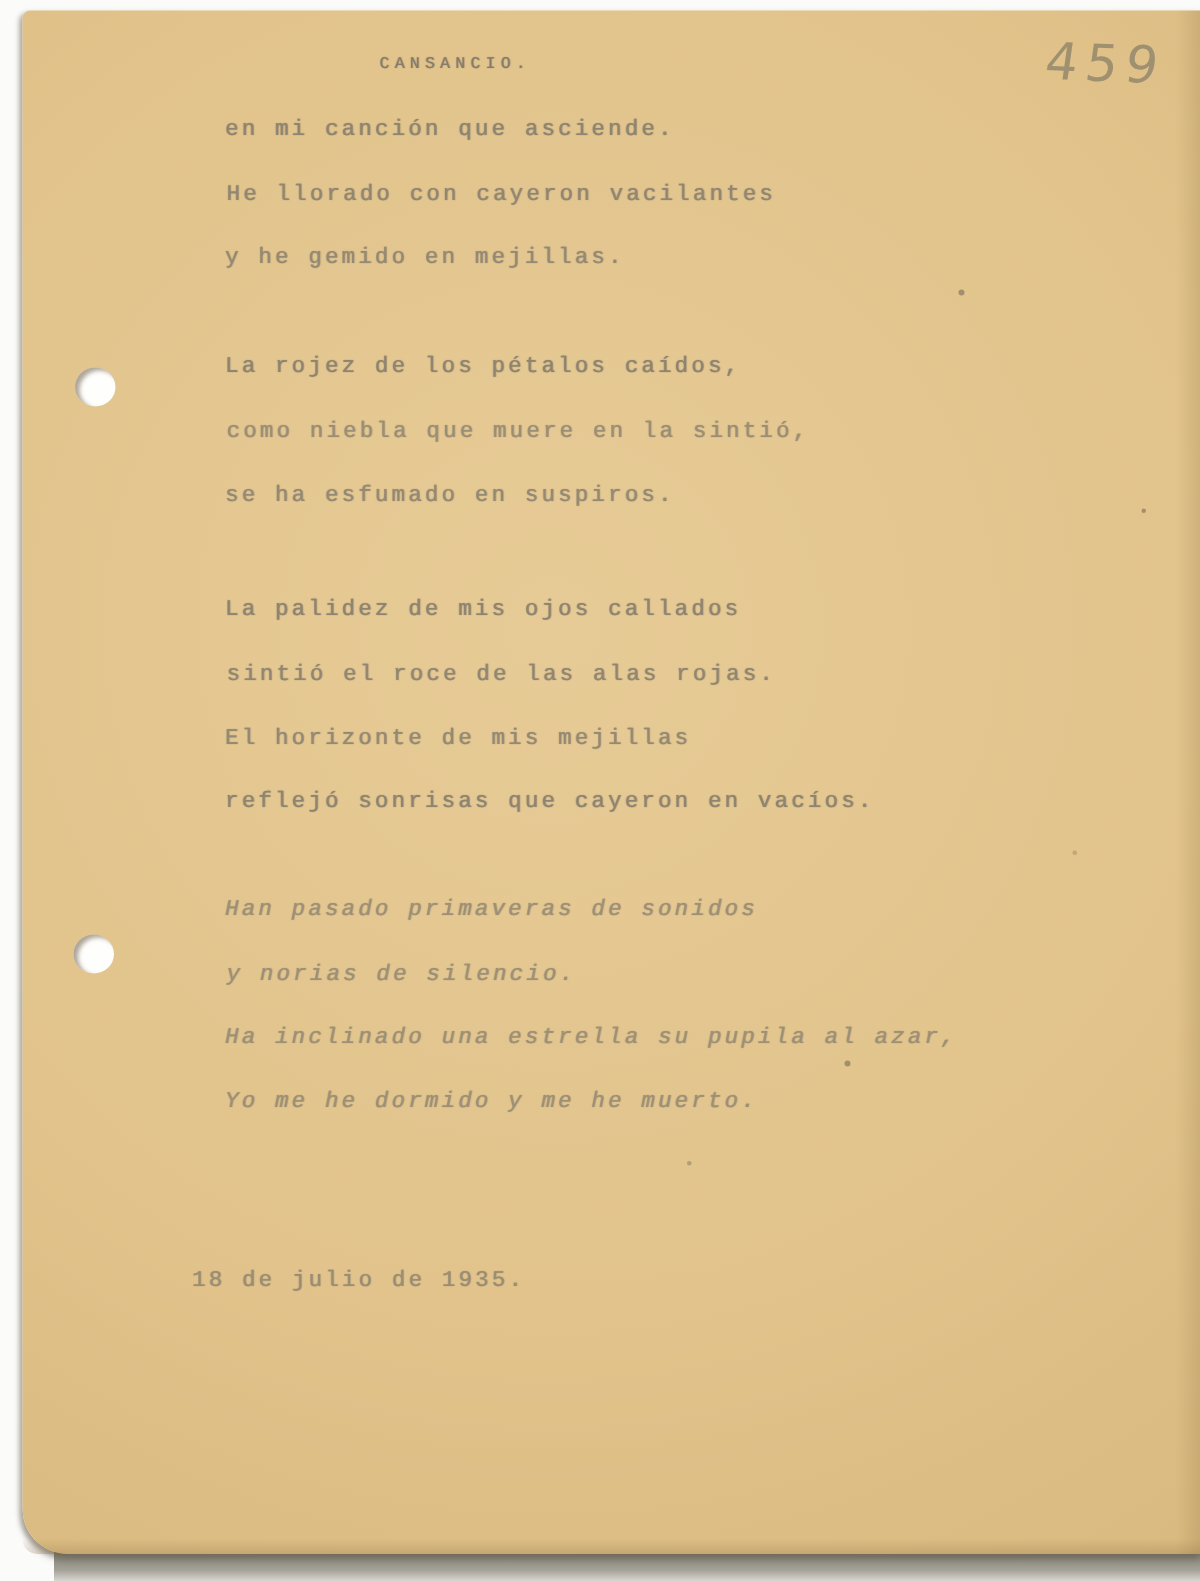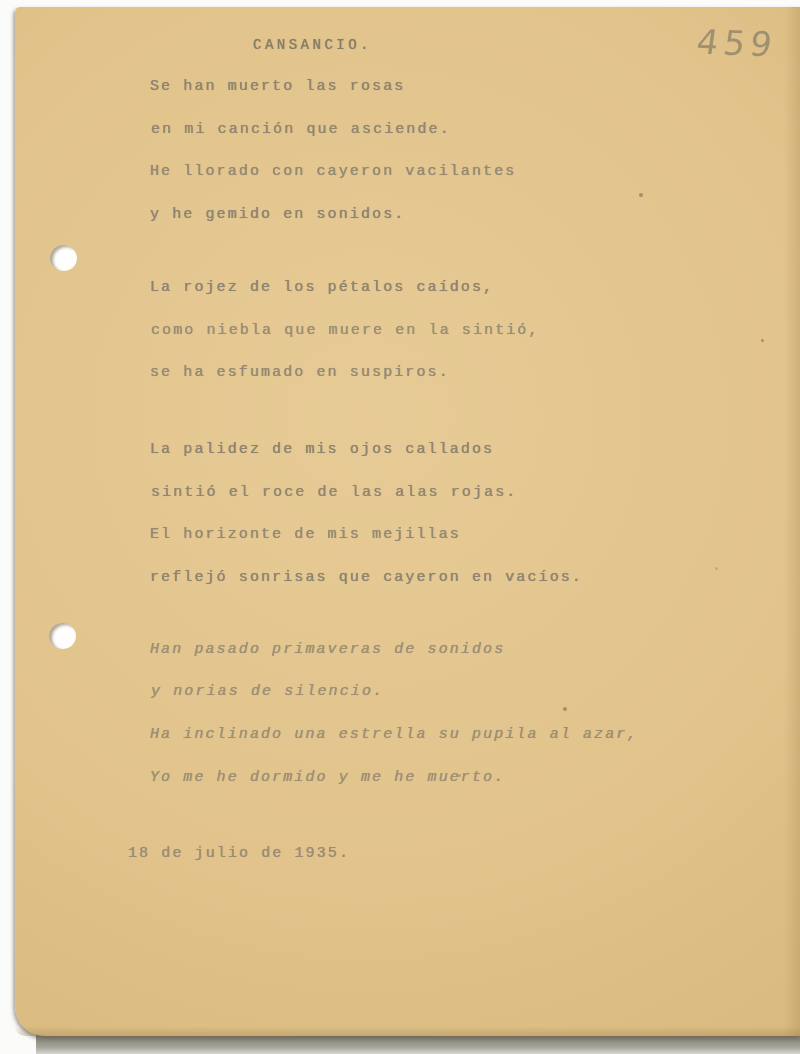--- a/index.html
+++ b/index.html
@@ -44,21 +44,21 @@
     color:#94886c;opacity:.85;
     transform:rotate(2deg) skewX(-6deg);
   }
   .typed{
     color:#8d8472;
     filter:blur(.35px);
     text-shadow:.5px 0 .7px rgba(130,120,100,.65), -.4px 0 .6px rgba(130,120,100,.4);
   }
   .title{
     position:absolute;top:30px;left:238px;
-    font-size:14px;letter-spacing:3.5px;color:#847c6b;text-align:right;
+    font-size:11px;letter-spacing:3.5px;color:#847c6b;text-align:right;
   }
   .poem{
     position:absolute;left:135px;top:59px;
     font-size:15px;letter-spacing:2.1px;
   }
   .stanza{padding:0;margin:0 0 30px 0;}
   .stanza:nth-of-type(2){margin-bottom:34px;}
   .stanza:nth-of-type(3){margin-bottom:29px;}
   .line{line-height:42.7px;white-space:nowrap;}
   .line:nth-child(2){transform:translateX(1px);opacity:.96;}
@@ -85,24 +85,23 @@
 
   <div class="hole hole-top"></div>
   <div class="hole hole-bottom"></div>
 
   <div class="handwritten">459</div>
 
   <div class="title typed">CANSANCIO.</div>
 
   <div class="poem typed">
     <div class="stanza">
-      <div class="line">Se han muerto las rosas</div>
       <div class="line">en mi canción que asciende.</div>
       <div class="line">He llorado con cayeron vacilantes</div>
-      <div class="line">y he gemido en sonidos.</div>
+      <div class="line">y he gemido en mejillas.</div>
     </div>
     <div class="stanza">
       <div class="line">La rojez de los pétalos caídos,</div>
       <div class="line">como niebla que muere en la sintió,</div>
       <div class="line">se ha esfumado en suspiros.</div>
     </div>
     <div class="stanza">
       <div class="line">La palidez de mis ojos callados</div>
       <div class="line">sintió el roce de las alas rojas.</div>
       <div class="line">El horizonte de mis mejillas</div>

